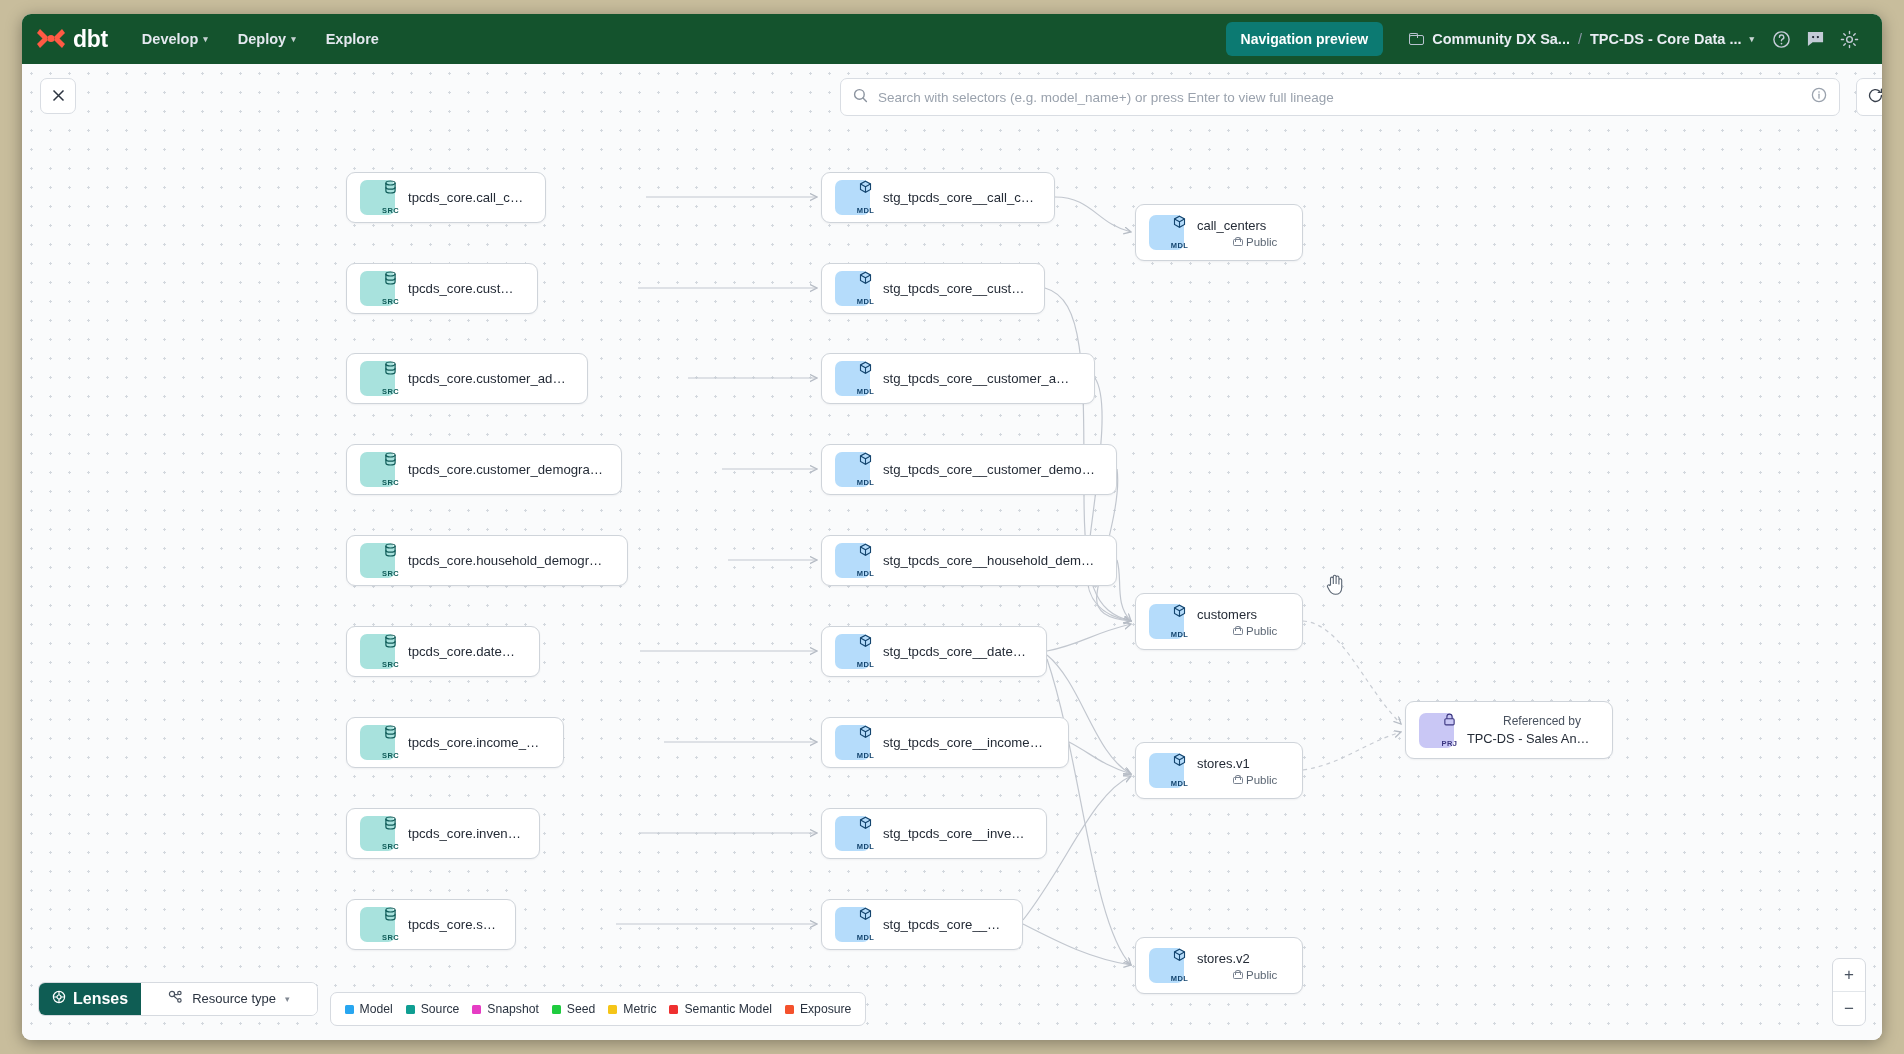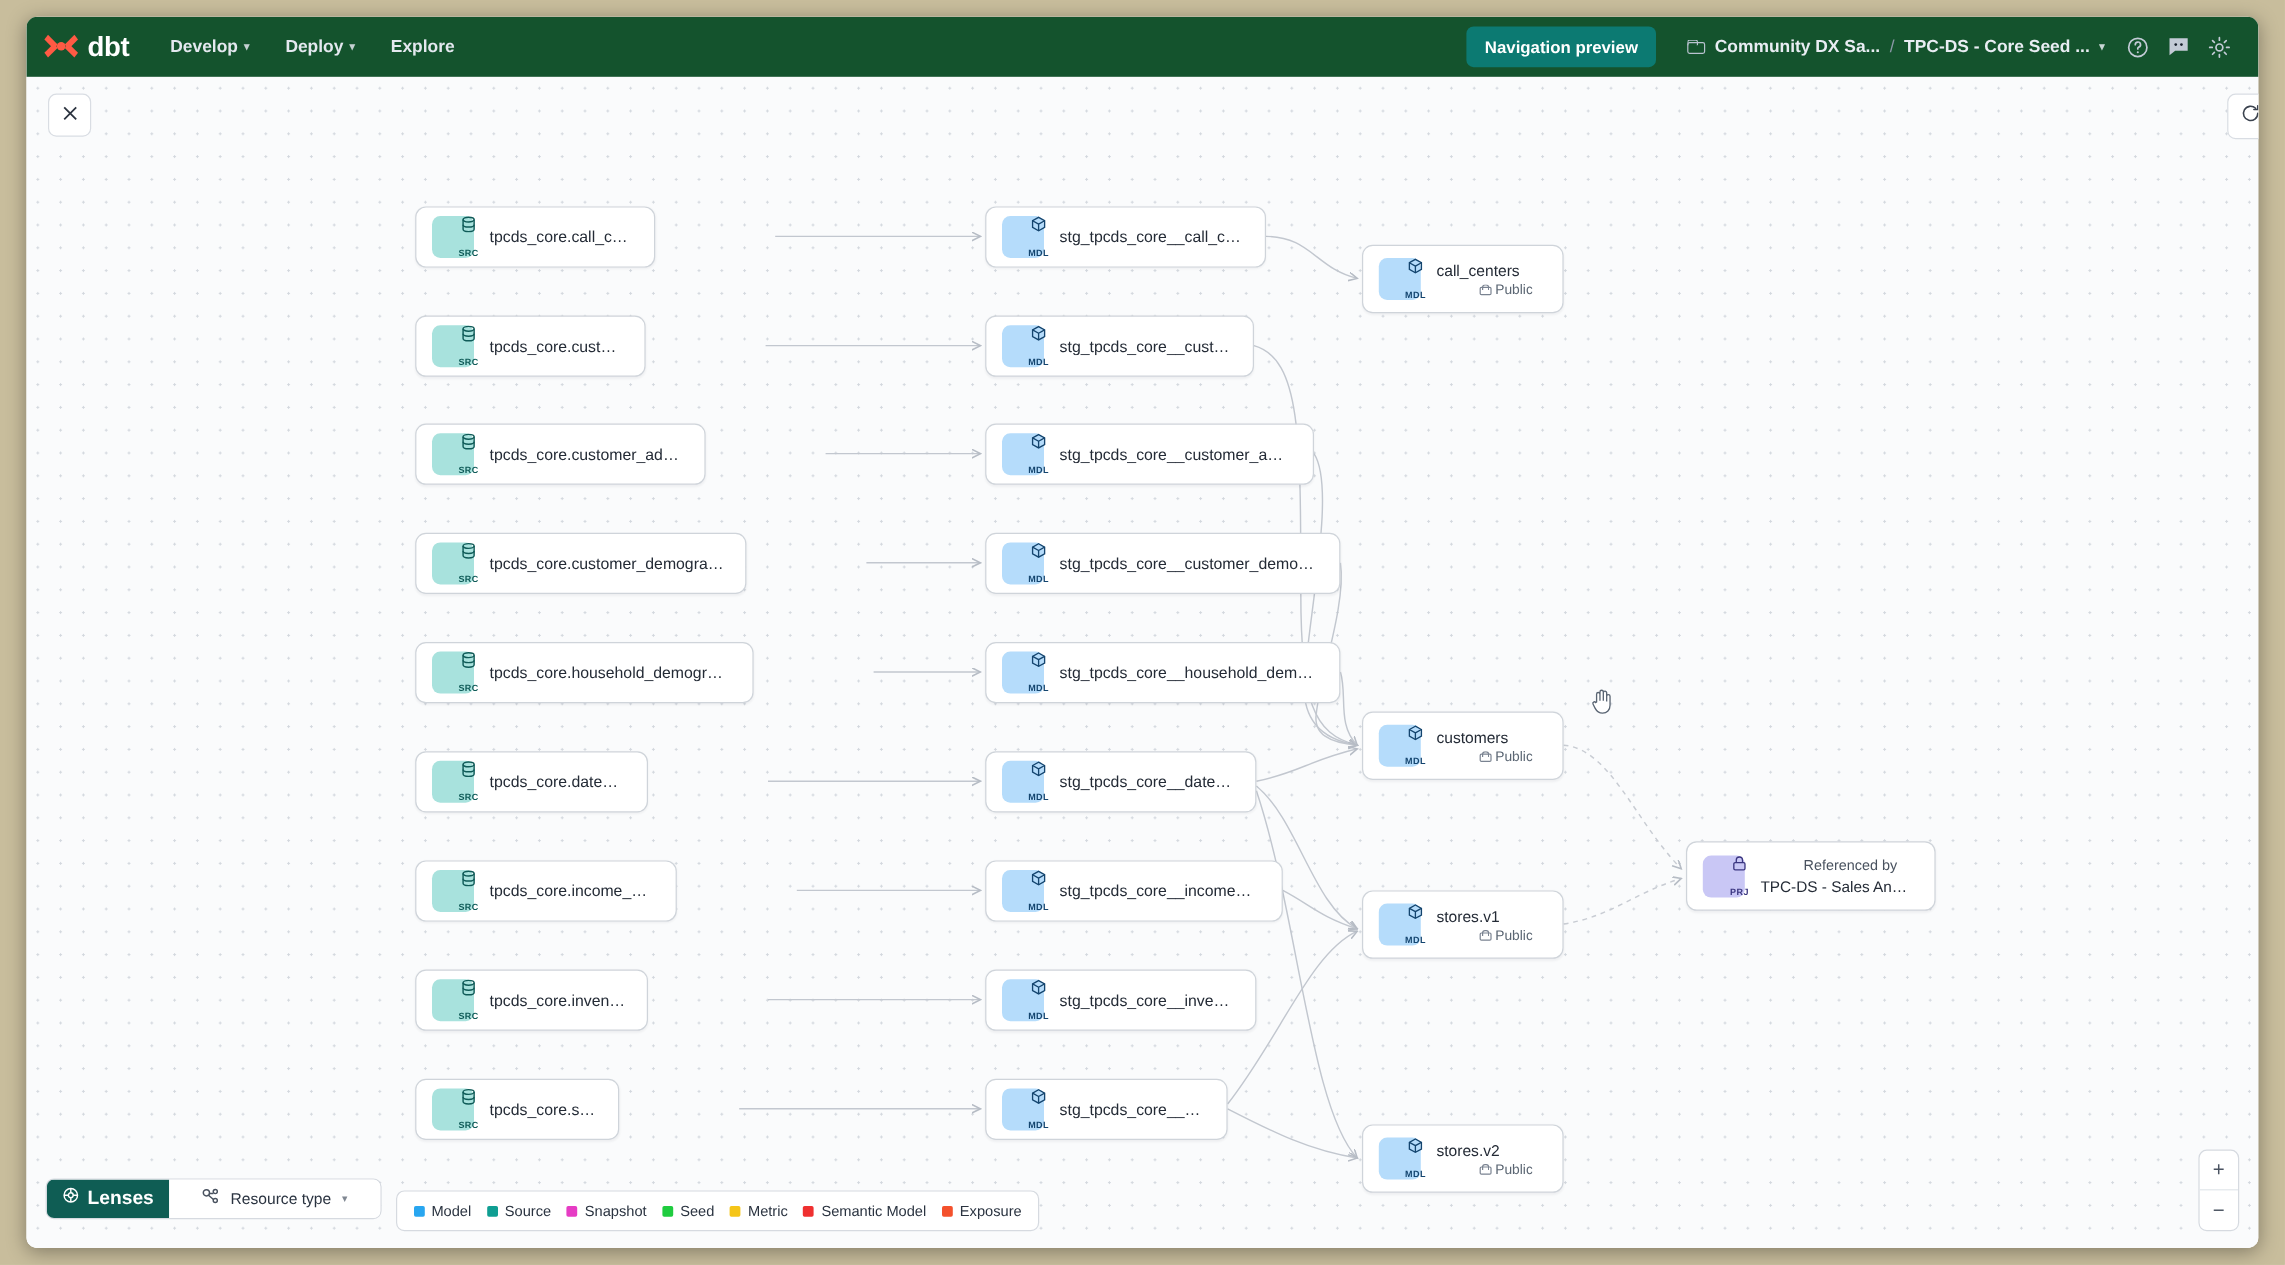--- a/index.html
+++ b/index.html
@@ -218,21 +218,21 @@
       <span>Explore</span>
     </div>
 
     <div class="nav-right">
       <div class="navpreview">Navigation preview</div>
 
       <div class="crumbs">
         <span class="folder-ico"></span>
         <span>Community DX Sa...</span>
         <span class="sep">/</span>
-        <span class="proj">TPC-DS - Core Seed ...</span>
+        <span class="proj">TPC-DS - Core Data ...</span>
         <span class="caret">▾</span>
       </div>
 
       <div class="icon-btn" style="margin-left:10px">
         <svg width="19" height="19" viewBox="0 0 20 20" fill="none" stroke="#c3cbd6" stroke-width="1.5">
           <circle cx="10" cy="10" r="8"></circle>
           <path d="M7.8 7.6a2.3 2.3 0 1 1 2.9 2.2c-.5.2-.7.6-.7 1.1v.5" stroke-linecap="round"></path>
           <circle cx="10" cy="14.3" r=".9" fill="#c3cbd6" stroke="none"></circle>
         </svg>
       </div>
@@ -702,20 +702,38 @@
 
   <div class="subbar" style="position:absolute;left:0;top:50px;width:100%">
     <div class="sq-btn">
       <span>
         <svg width="13" height="13" viewBox="0 0 13 13" stroke="#2c3440" stroke-width="1.5">
             <path d="M1.5 1.5 11.5 11.5M11.5 1.5 1.5 11.5"></path>
           </svg>
       </span>
     </div>
 
+    <div class="searchwrap">
+      <div class="searchbox">
+        <span>
+          <svg width="15" height="15" viewBox="0 0 15 15" fill="none" stroke="#8b939f" stroke-width="1.4">
+            <circle cx="6.4" cy="6.4" r="4.8"></circle>
+              <path d="M10 10l3.4 3.4" stroke-linecap="round"></path>
+          </svg>
+        </span>
+        <input value="" placeholder="Search with selectors (e.g. model_name+) or press Enter to view full lineage" style="">
+        <span style="margin-left:auto">
+          <svg width="16" height="16" viewBox="0 0 16 16" fill="none" stroke="#9aa2ad" stroke-width="1.3">
+            <circle cx="8" cy="8" r="6.6"></circle>
+              <path d="M8 7.2v4" stroke-linecap="round"></path>
+              <circle cx="8" cy="5" r=".8" fill="#9aa2ad" stroke="none"></circle>
+          </svg>
+        </span>
+      </div>
+    </div>
 
     <div class="refresh-btn">
       <span>
         <svg width="17" height="17" viewBox="0 0 18 18" fill="none" stroke="#3a424e" stroke-width="1.4" stroke-linecap="round">
           <path d="M15.3 9a6.3 6.3 0 1 1-1.9-4.5"></path>
             <path d="M15.3 2.2v3.4h-3.4"></path>
         </svg>
       </span>
     </div>
   </div>

